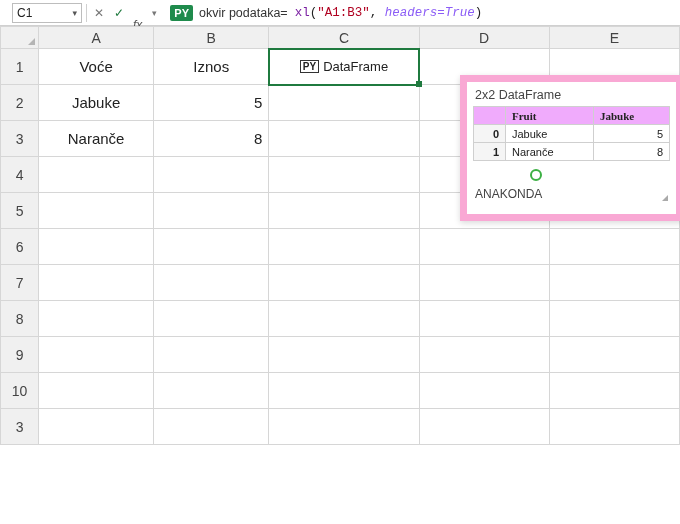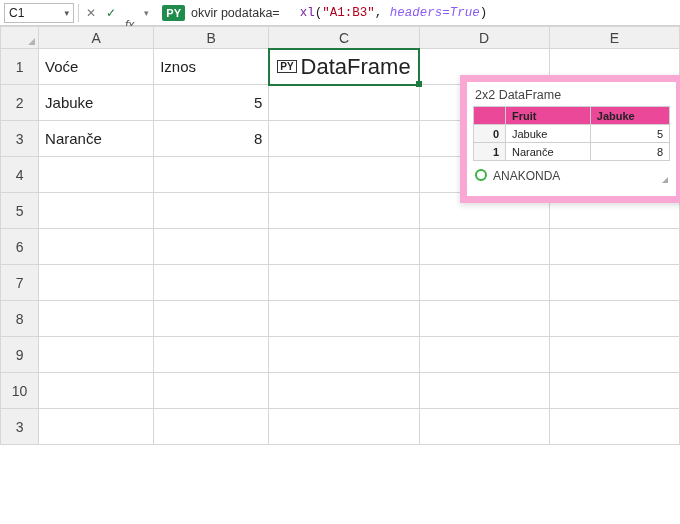--- a/index.html
+++ b/index.html
@@ -12,21 +12,21 @@
     width: 680px;
     height: 524px;
     overflow: hidden;
     position: relative;
   }
   .formula-bar {
     display: flex;
     align-items: center;
     height: 26px;
     border-bottom: 1px solid #d0d0d0;
-    padding: 0 4px;
+    padding: 0 12px;
     gap: 4px;
     background: #fff;
   }
   .name-box {
     width: 70px;
     height: 20px;
     border: 1px solid #bdbdbd;
     background: #fff;
     font-size: 12px;
     padding: 0 4px;
@@ -67,21 +67,21 @@
     padding: 2px 4px;
     border-radius: 2px;
     margin-left: 4px;
   }
   .formula-text {
     flex: 1;
     font-size: 12.5px;
     color: #222;
     display: flex;
     align-items: center;
-    gap: 20px;
+    gap: 7px;
     padding-left: 2px;
   }
   .formula-text .label { color: #333; }
   .formula-text .code { font-family: Consolas, "Courier New", monospace; }
   .formula-text .fn { color: #7a1fa2; }
   .formula-text .str { color: #b00020; }
   .formula-text .kw { color: #8b5cf6; font-style: italic; }
 
   .grid-wrap {
     position: relative;
@@ -126,21 +126,21 @@
   }
   .corner::after {
     content: "";
     position: absolute;
     right: 3px;
     bottom: 3px;
     width: 0; height: 0;
     border-left: 7px solid transparent;
     border-bottom: 7px solid #b5b5b5;
   }
-  .txt-left { text-align: left; }
+  .txt-left { text-align: center; }
   .txt-right { text-align: right; }
   .selected-cell {
     position: relative;
     outline: 2px solid #1f7a3f;
     outline-offset: -1px;
   }
   .selected-cell .df-content {
     display: flex;
     align-items: center;
     justify-content: center;
@@ -149,21 +149,21 @@
   }
   .df-content .py-icon {
     border: 1.5px solid #333;
     padding: 0 2px;
     font-size: 10px;
     font-weight: bold;
     letter-spacing: 0;
     font-family: Arial, sans-serif;
   }
   .df-content .df-label {
-    font-size: 22px;
+    font-size: 13px;
   }
   .sel-handle {
     position: absolute;
     right: -3px;
     bottom: -3px;
     width: 6px; height: 6px;
     background: #1f7a3f;
   }
 
   .tooltip {
@@ -188,42 +188,44 @@
     margin: 0 6px;
     font-size: 11px;
   }
   .tooltip table.preview th, .tooltip table.preview td {
     border: 1px solid #cfcfcf;
     padding: 2px 6px;
     text-align: left;
     height: 18px;
   }
   .tooltip table.preview th {
-    background: #ec4899;
+    background: #f0abfc;
     font-weight: bold;
+    font-family: Liberation Serif, serif;
   }
   .tooltip table.preview td.idx {
     background: #f5f5f5;
     text-align: right;
     width: 32px;
     font-weight: bold;
   }
   .tooltip table.preview td.num { text-align: right; }
   .tooltip .tt-footer {
     display: flex;
     align-items: center;
     gap: 6px;
     padding: 8px 8px 2px;
     color: #444;
     justify-content: space-between;
   }
   .tt-brand {
     display: flex;
-    align-items: flex-start;
+    align-items: flex-end;
     gap: 6px;
+    flex-direction: column;
   }
   .anaconda-ring {
     width: 12px; height: 12px;
     border: 2px solid #3cb043;
     border-radius: 50%;
   }
   .tt-resize {
     width: 0; height: 0;
     border-left: 6px solid transparent;
     border-bottom: 6px solid #aaa;

